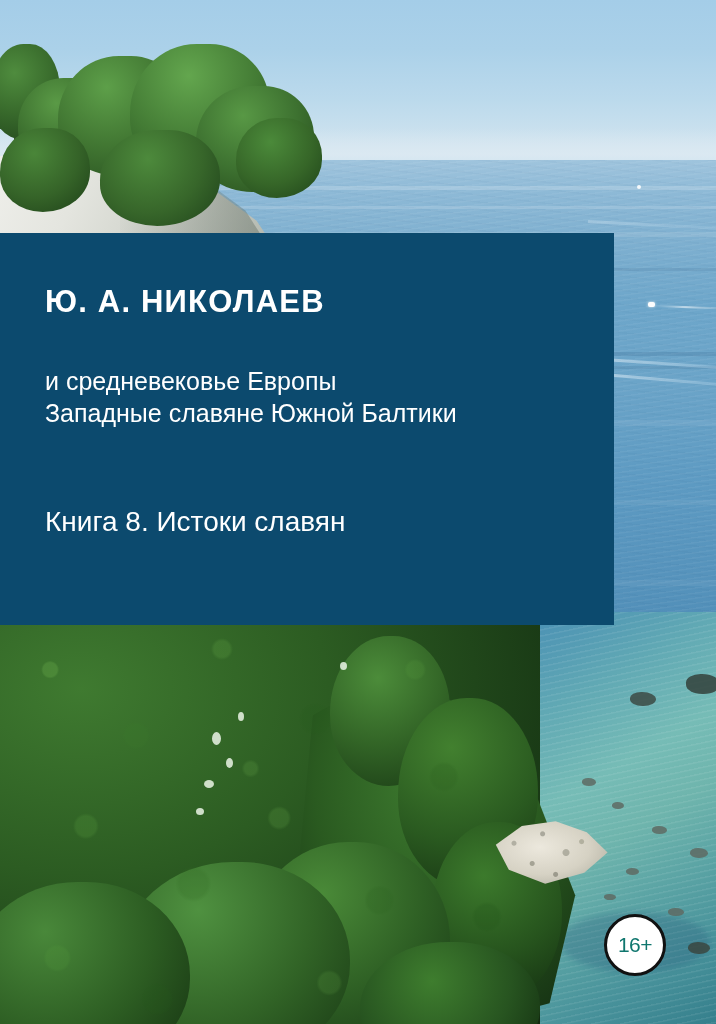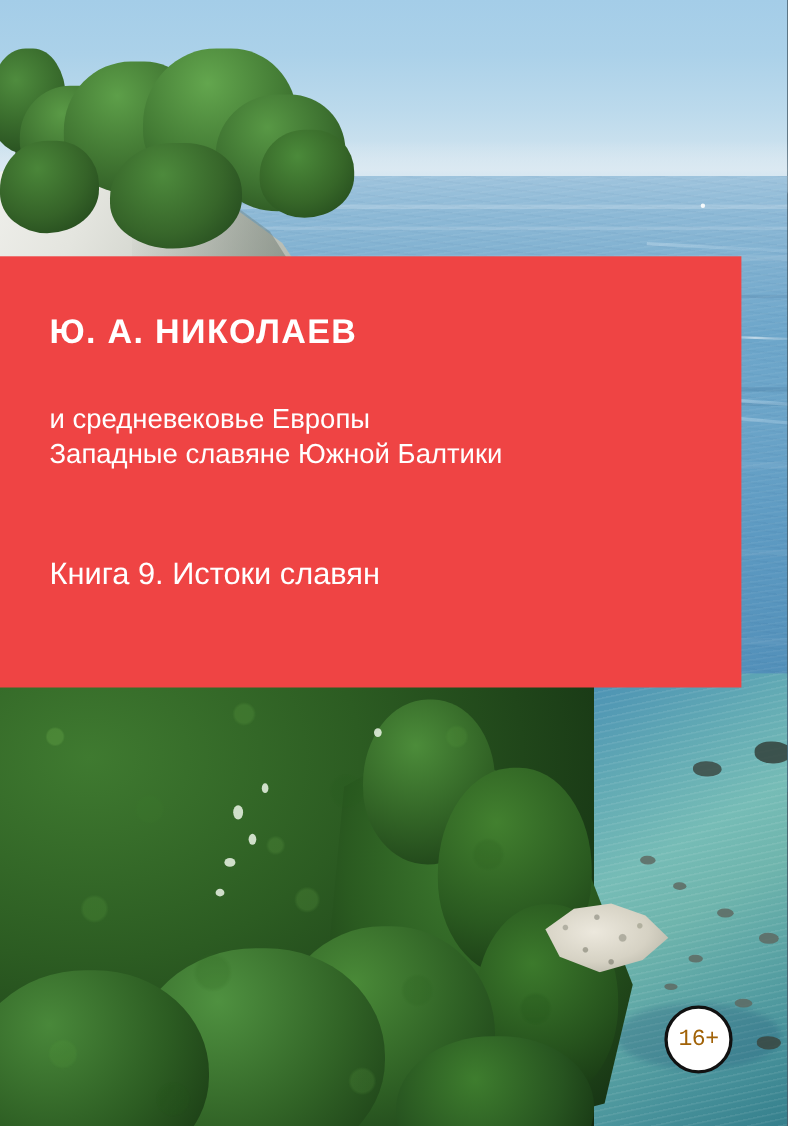--- a/index.html
+++ b/index.html
@@ -281,23 +281,23 @@
     background: rgba(235,245,230,.85);
     border-radius: 50%;
     filter: blur(.6px);
   }
 
   
   .title-panel {
     position: absolute;
     left: 0;
     top: 233px;
-    width: 674px;
+    width: 614px;
     height: 392px;
-    background: #ef4444;
+    background: #0c4a6e;
     box-sizing: border-box;
     padding: 52px 40px 0 45px;
   }
   .author {
     color: #ffffff;
     font-size: 31px;
     font-weight: 700;
     letter-spacing: 1.2px;
     line-height: 1.1;
     margin: 0;
@@ -333,24 +333,24 @@
     height: 62px;
     border-radius: 50%;
     background: #ffffff;
     border: 3px solid #111111;
     display: flex;
     align-items: center;
     justify-content: center;
     box-sizing: border-box;
   }
   .age-badge span {
-    color: #a16207;
+    color: #0f766e;
     font-size: 21px;
     font-weight: 400;
-    font-family: Liberation Mono, monospace;
+    font-family: Liberation Sans, sans-serif;
     letter-spacing: -.5px;
   }
 </style>
 </head>
 <body>
 
 <div class="cover">
 
   <div class="sky"></div>
   <div class="haze"></div>
@@ -432,20 +432,20 @@
   </div>
 
   <div class="title-panel">
     <h1 class="author">Ю. А. НИКОЛАЕВ</h1>
 
     <div class="title-block">
       <p class="title-line">и средневековье Европы</p>
       <p class="title-line">Западные славяне Южной Балтики</p>
     </div>
 
-    <p class="book-line">Книга 9. Истоки славян</p>
+    <p class="book-line">Книга 8. Истоки славян</p>
   </div>
 
   <div class="age-badge">
     <span>16+</span>
   </div>
 
 </div>
 
 </body></html>

